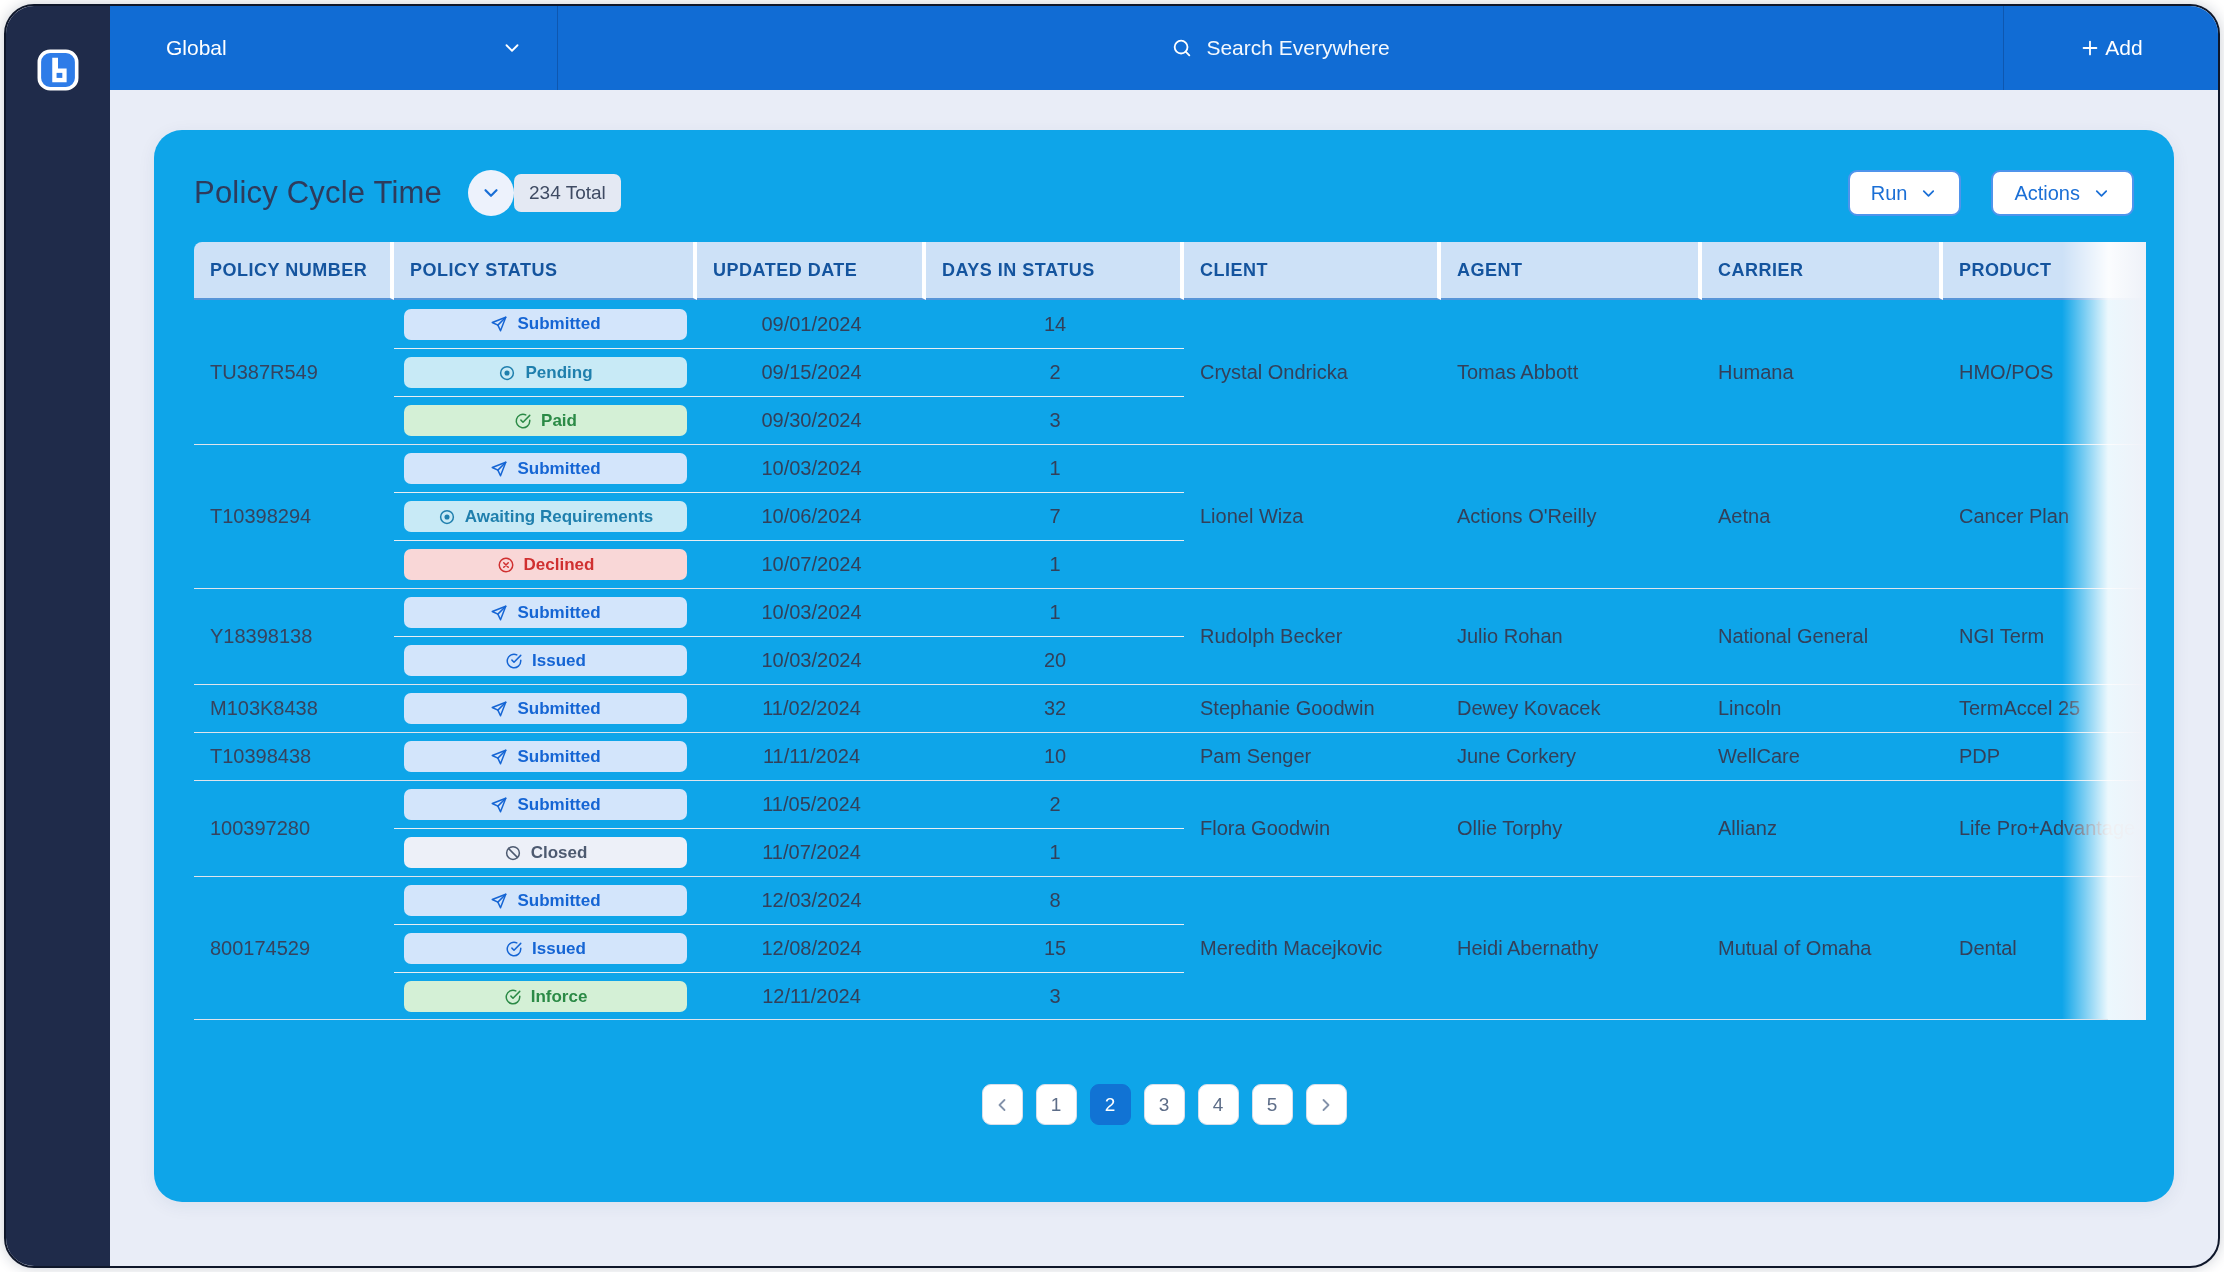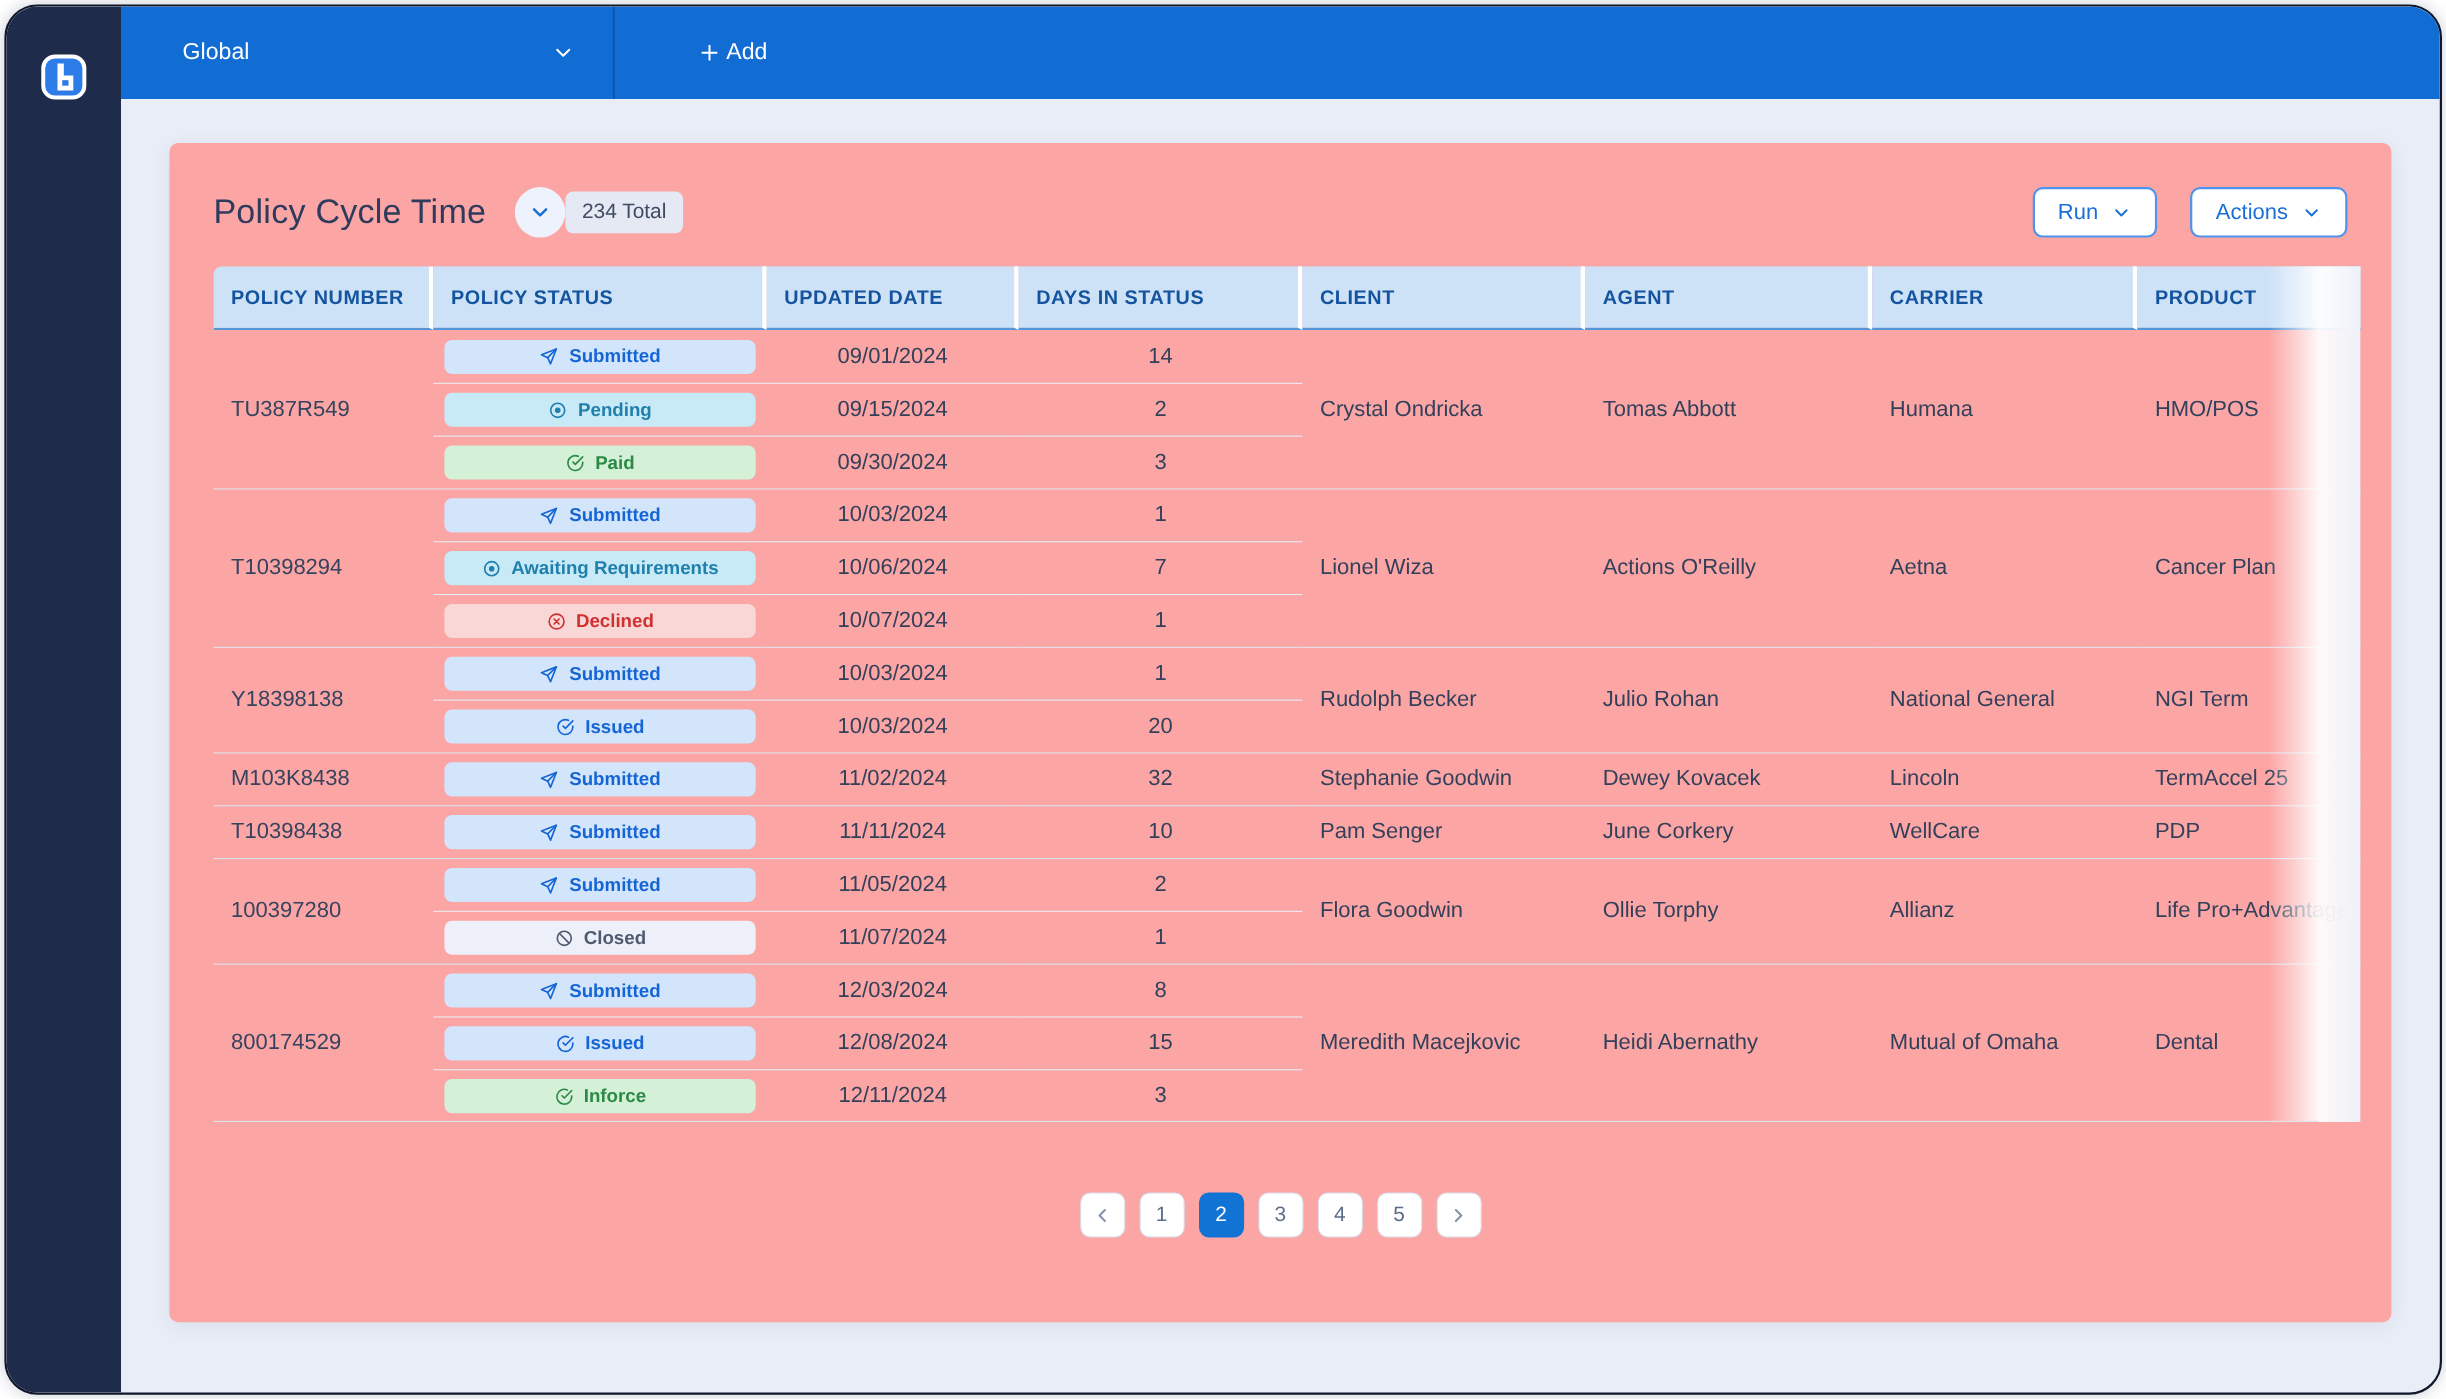--- a/index.html
+++ b/index.html
@@ -17,21 +17,21 @@
   .tb-sect { display:flex; align-items:center; }
   .tb-global { width:448px; justify-content:space-between; padding:0 34px 0 56px; border-right:1.5px solid rgba(9,50,110,.35); cursor:pointer; }
   .tb-global .lbl { font-size:21px; }
   .tb-search { flex:1; justify-content:center; gap:13px; cursor:text; }
   .tb-search .lbl { font-size:21px; color:rgba(255,255,255,.96); }
   .tb-add { width:215px; justify-content:center; gap:4px; border-left:1.5px solid rgba(9,50,110,.35); cursor:pointer; font-size:21px; }
   .tb-alerts { width:229px; justify-content:center; gap:12px; border-left:1.5px solid rgba(9,50,110,.35); cursor:pointer; font-size:21px; }
   .tb-icon { width:22px; height:22px; stroke:#fff; stroke-width:2; fill:none; stroke-linecap:round; stroke-linejoin:round; }
   
   .content { position:absolute; left:104px; top:84px; right:0; bottom:0; }
-  .card { position:absolute; left:44px; top:40px; right:44px; bottom:64px; background:#fca5a5; border-radius:8px; box-shadow:0 4px 18px rgba(35,55,95,.07); overflow:hidden; }
+  .card { position:absolute; left:44px; top:40px; right:44px; bottom:64px; background:#0ea5e9; border-radius:28px; box-shadow:0 4px 18px rgba(35,55,95,.07); overflow:hidden; }
   .card-header { display:flex; align-items:center; padding:40px 40px 0 40px; }
   .page-title { font-size:31px; font-weight:500; color:#2e3b5c; letter-spacing:.2px; }
   .title-chevron { width:46px; height:46px; border-radius:50%; background:#edf2fc; border:none; margin-left:26px; display:flex; align-items:center; justify-content:center; cursor:pointer; }
   .title-chevron svg { width:22px; height:22px; stroke:#1a6fd6; stroke-width:2.4; fill:none; stroke-linecap:round; stroke-linejoin:round; }
   .total-badge { background:#e4e9f3; color:#3f4b63; font-size:19px; font-weight:500; padding:8px 15px; border-radius:7px; }
   .hdr-spacer { flex:1; }
   .btn { height:46px; display:flex; align-items:center; gap:12px; padding:0 21px; background:#fff; border:2px solid #4f94ec; border-radius:9px; color:#1a6fd6; font-size:20px; cursor:pointer; font-family:inherit; }
   .btn svg { width:19px; height:19px; stroke:#1a6fd6; stroke-width:2.2; fill:none; stroke-linecap:round; stroke-linejoin:round; }
   .btn + .btn { margin-left:30px; }
   
@@ -79,20 +79,27 @@
       <rect x="30" y="36" width="8" height="7" fill="#2e7ce8"></rect>
     </svg>
   </div>
 
   <div class="topbar">
     <div class="tb-sect tb-global">
       <span class="lbl">Global</span>
       <svg class="tb-icon" viewBox="0 0 24 24">
           <path d="m6 9 6 6 6-6"></path>
         </svg>
+    </div>
+    <div class="tb-sect tb-search">
+      <svg class="tb-icon" viewBox="0 0 24 24">
+          <circle cx="11" cy="11" r="7"></circle>
+          <path d="m20 20-4-4"></path>
+        </svg>
+      <span class="lbl">Search Everywhere</span>
     </div>
     <div class="tb-sect tb-add">
       <svg class="tb-icon" viewBox="0 0 24 24">
           <path d="M12 5v14M5 12h14"></path>
         </svg>
       <span class="lbl">Add</span>
     </div>
   </div>
 
   <div class="content">

